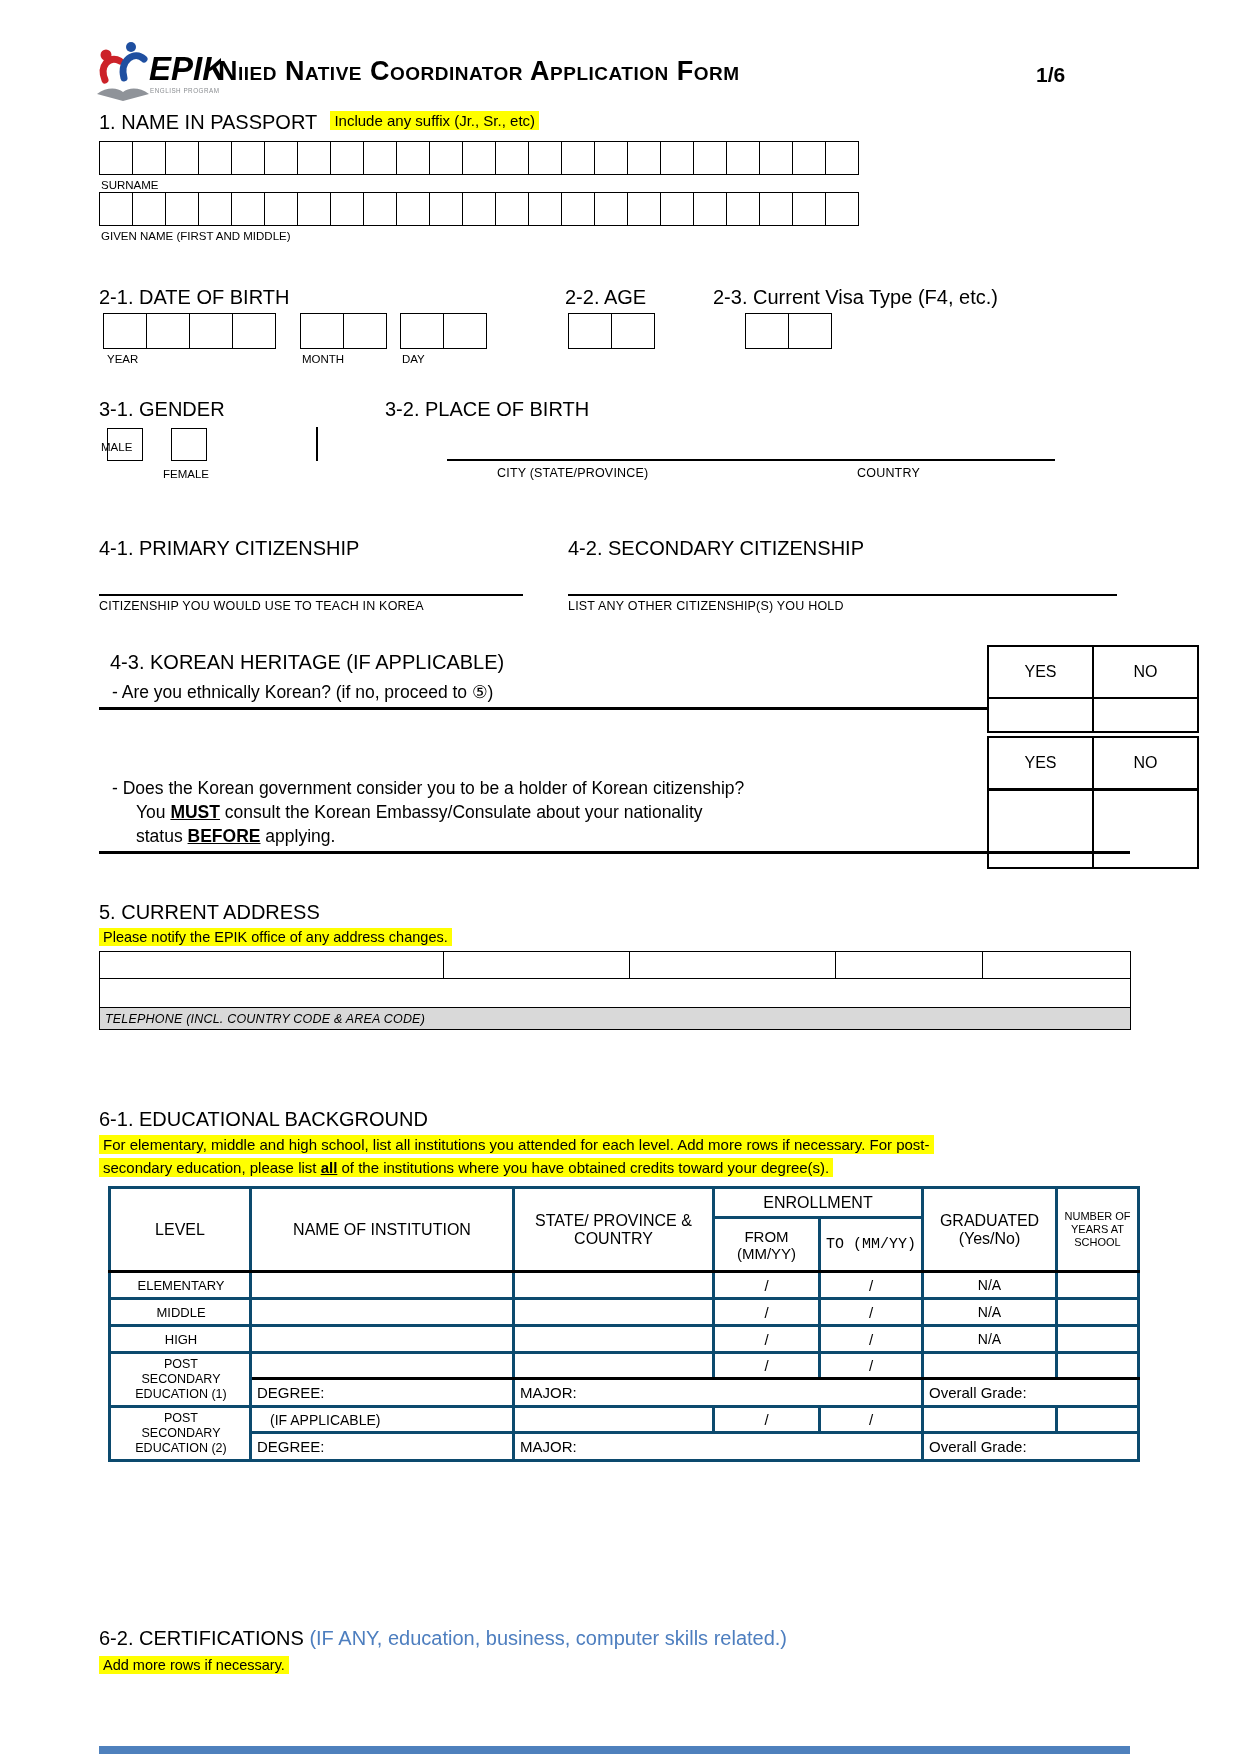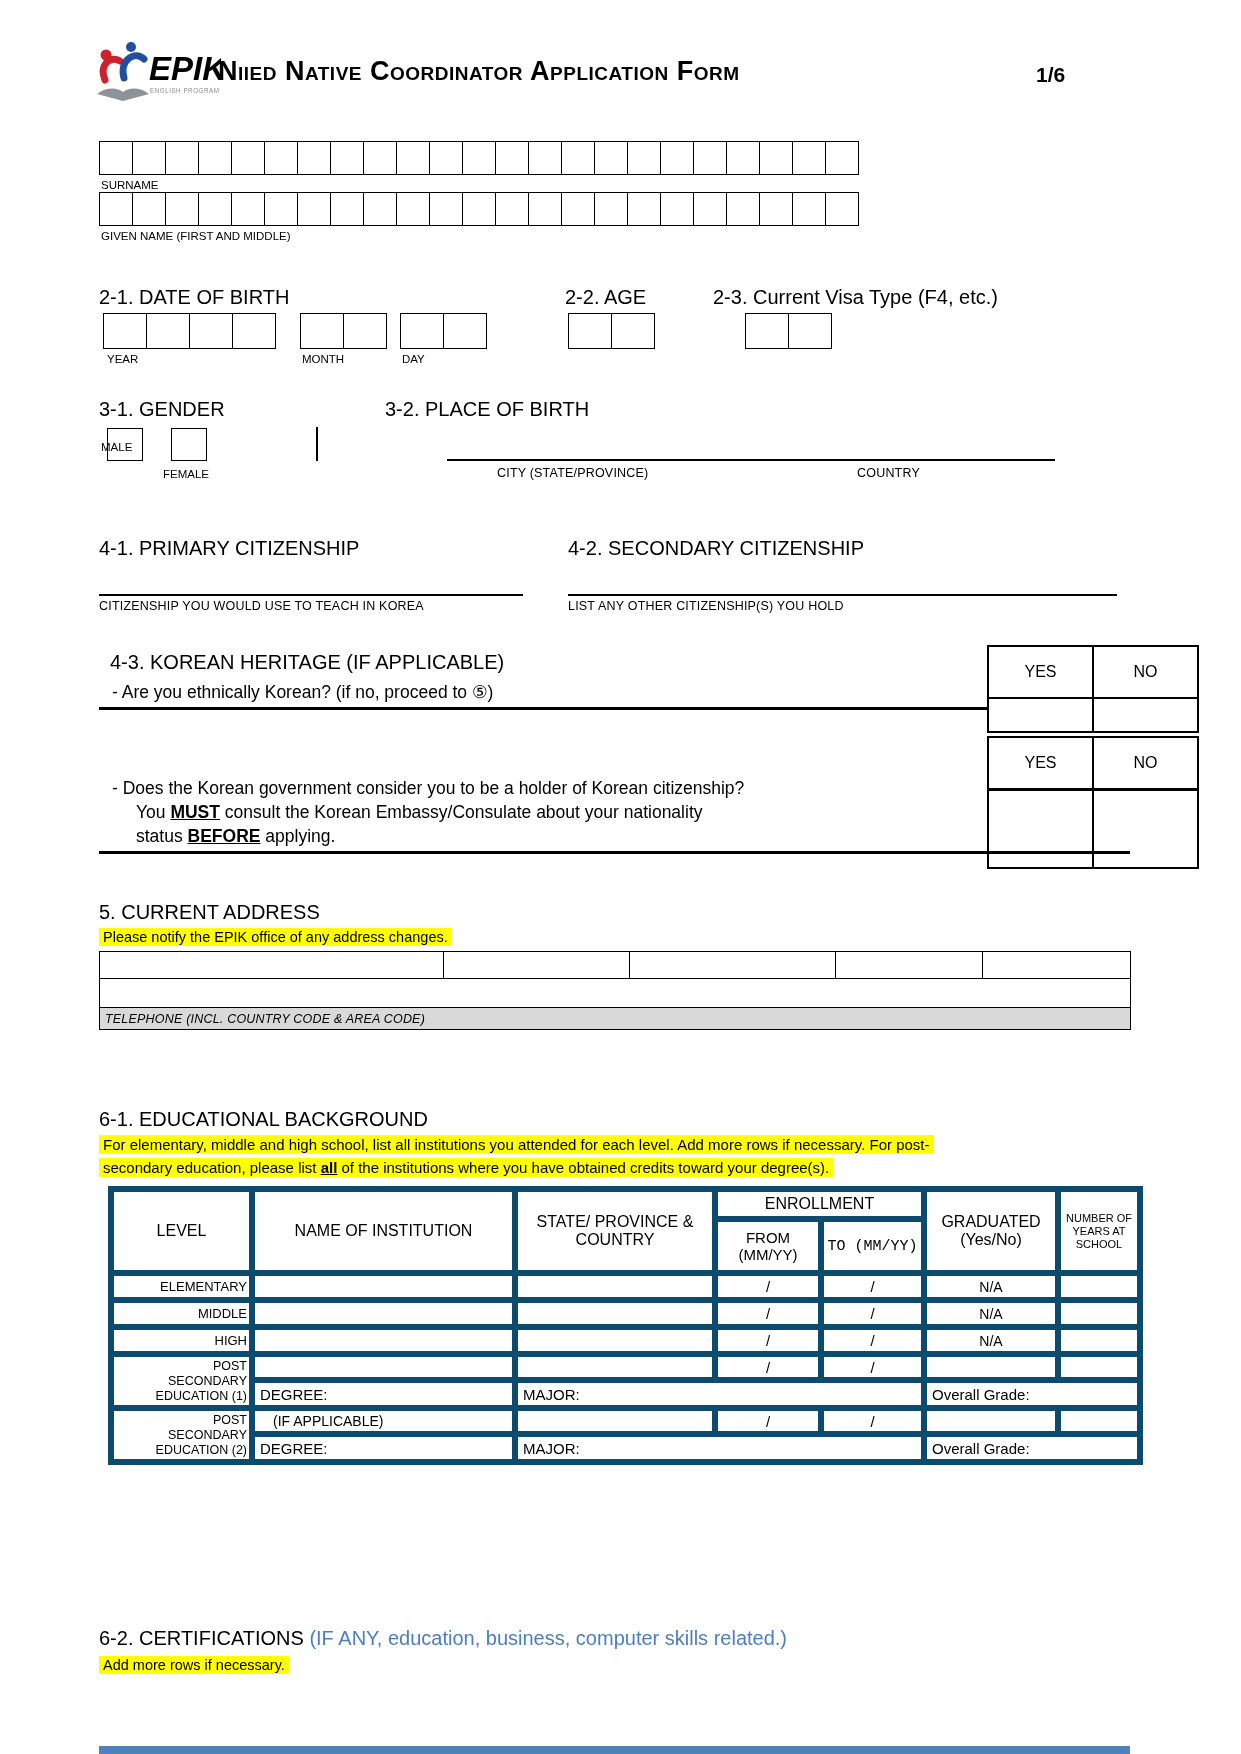--- a/index.html
+++ b/index.html
@@ -37,24 +37,24 @@
   .yn{position:absolute;border-collapse:collapse;}
   .yn td{border:2px solid #000;width:71px;text-align:center;font-size:16px;padding:16px;}
 
   
   .addr{position:absolute;border-collapse:collapse;table-layout:fixed;}
   .addr td{border:1px solid #000;font-size:12.5px;padding:0 0 0 5px;letter-spacing:.2px;}
   .glabel{background:#d9d9d9;}
 
   
   .edu{position:absolute;border-collapse:collapse;table-layout:fixed;border:2px solid #000;}
-  .edu td{border:6px solid #0c4a6e;padding:0 2px;text-align:center;font-size:15px;overflow:hidden;}
+  .edu td{border:3px solid #0c4a6e;padding:0 2px;text-align:center;font-size:15px;overflow:hidden;}
   .edu td.hc{font-size:16px;}
   .edu td.hc-sm{font-size:11px;line-height:13px;}
-  .edu td.lv{text-align:right;font-size:12.5px;line-height:15px;padding-left:4px;}
+  .edu td.lv{text-align:center;font-size:12.5px;line-height:15px;padding-left:4px;}
   .edu td.lb{text-align:left;padding-left:5px;}
   .edu td.na{font-size:14px;}
   .hbb{border-bottom:3px solid #000 !important;}
   .tb2{border-bottom:2px solid #000 !important;}
   .lvspan{display:inline-block;max-width:96px;}
 
   .vline{position:absolute;width:2px;background:#000;}
   .bottom-bar{position:absolute;background:#4f81bd;}
   .blue{color:#4d7ebf;}
 </style>
@@ -68,20 +68,24 @@
     <path d="M12 40 C6 26,16 15,27 21" stroke="#cc2229" stroke-width="7" fill="none" stroke-linecap="round"></path>
     <circle cx="13" cy="15" r="5.5" fill="#cc2229"></circle>
     <path d="M31 38 C26 20,42 10,51 19" stroke="#1f4fa0" stroke-width="7" fill="none" stroke-linecap="round"></path>
     <circle cx="38" cy="7" r="5" fill="#1f4fa0"></circle>
     <text x="56" y="40" font-family="Liberation Sans, sans-serif" font-size="33" font-weight="bold" font-style="italic" fill="#000000">EPIK</text>
     <text x="57" y="53" font-family="Liberation Sans, sans-serif" font-size="6.3" letter-spacing="0.5" fill="#8a8d91">ENGLISH PROGRAM IN KOREA</text>
   </svg>
   <h1 class="title" style="margin:0;">Niied Native Coordinator Application Form</h1>
   <div class="pagenum">1/6</div>
 
+  <div class="h" style="left:99px;top:111px;">
+    <span>1. NAME IN PASSPORT</span>
+    <span class="hl" style="margin-left:8px;vertical-align:3px;">Include any suffix (Jr., Sr., etc)</span>
+  </div>
   <div class="char-row" style="left:99px;top:141px;">
     <span class="cb"></span>
   <span class="cb"></span>
       <span class="cb"></span>
       <span class="cb"></span>
       <span class="cb"></span>
       <span class="cb"></span>
       <span class="cb"></span>
       <span class="cb"></span>
       <span class="cb"></span>

